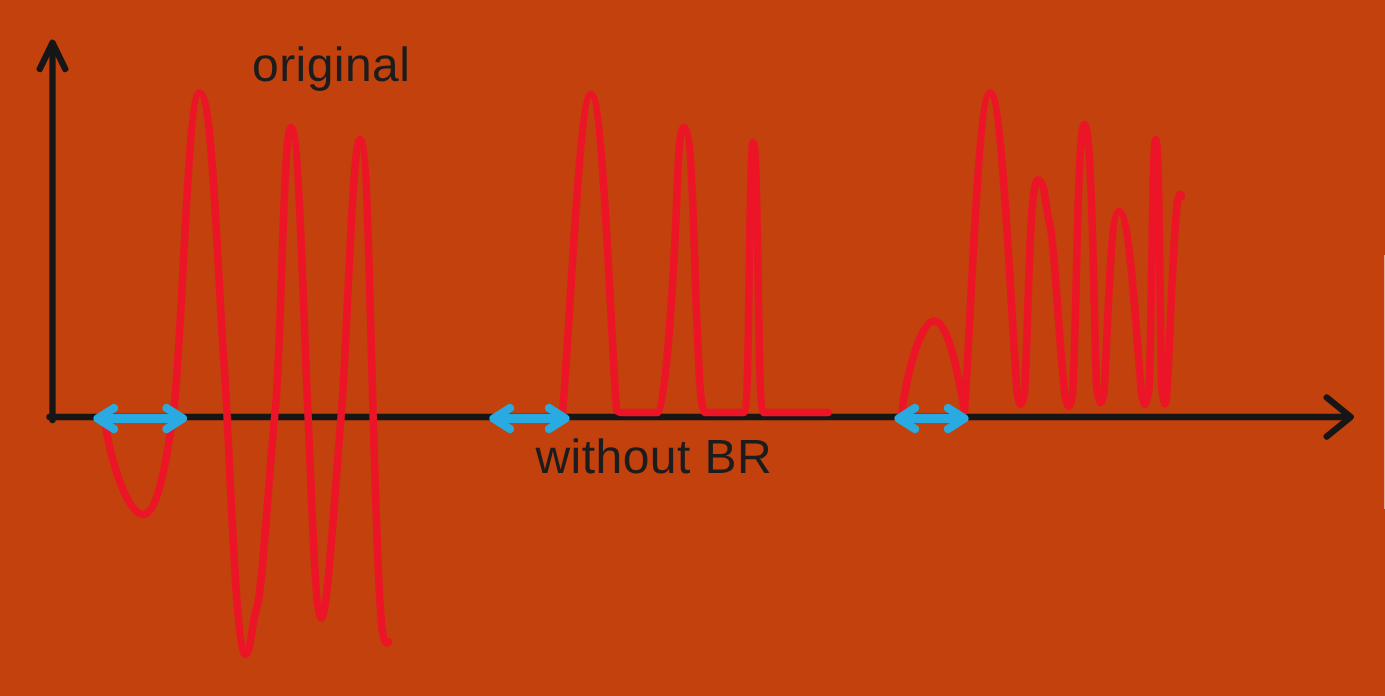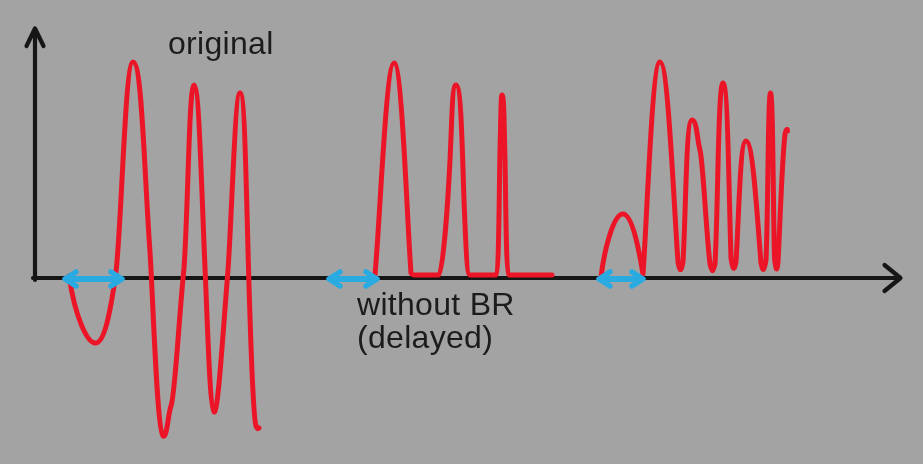--- a/index.html
+++ b/index.html
@@ -1,19 +1,19 @@
 <!DOCTYPE html>
 <html><head>
 <meta charset="utf-8">
 <style>
   html,body{margin:0;padding:0;background:#fff;}
   .stage{
     position:relative;
     width:923px;height:464px;
-    background:#a3a3a3;
+    background:#c2410c;
     overflow:hidden;
     font-family:"Liberation Sans", sans-serif;
   }
   .label{
     position:absolute;
     font-size:32px;
     line-height:33px;
     color:#1c1c1c;
     letter-spacing:0.3px;
     white-space:nowrap;
@@ -56,16 +56,15 @@
           <path d="M610 272 L599 279 L610 286" fill="none" stroke="#29abe2" stroke-width="5.5" stroke-linecap="round" stroke-linejoin="round"></path>
           <path d="M632 272 L643 279 L632 286" fill="none" stroke="#29abe2" stroke-width="5.5" stroke-linecap="round" stroke-linejoin="round"></path>
         </g>
       </g>
   </svg>
 
   <div class="label" id="lbl-original">original</div>
 
   <div class="label" id="lbl-without">
     <div>without BR</div>
-    <div>(delayed)</div>
   </div>
 
 </div>
 
 </body></html>

